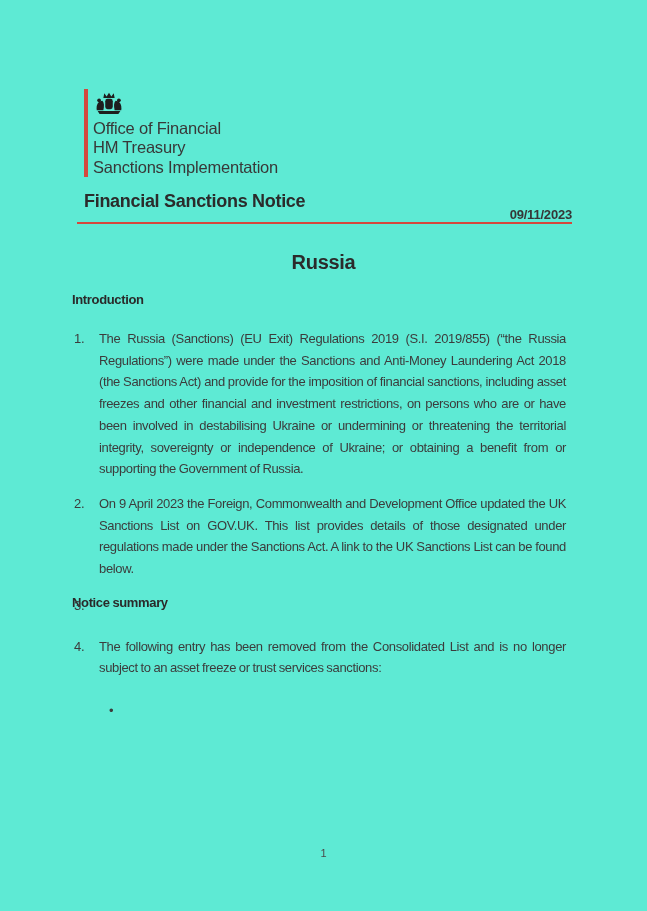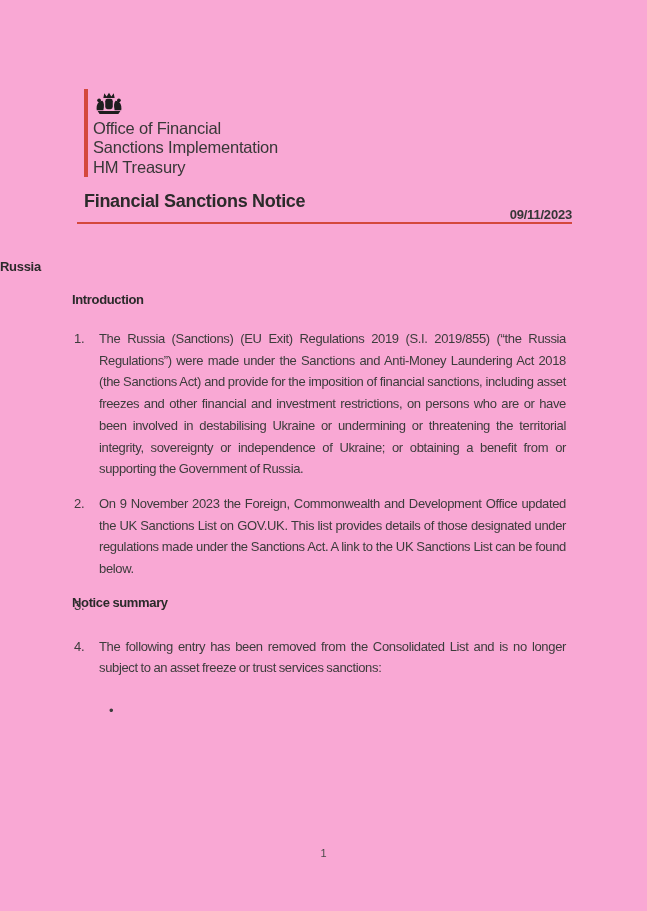--- a/index.html
+++ b/index.html
@@ -1,21 +1,21 @@
 <!DOCTYPE html>
 <html><head>
 <meta charset="utf-8">
 <style>
   * { margin: 0; padding: 0; box-sizing: border-box; }
   html, body { background: #ffffff; }
   .page {
     position: relative;
     width: 647px;
     height: 911px;
-    background: #f9a8d4;
+    background: #5eead4;
     font-family: "Liberation Sans", "DejaVu Sans", sans-serif;
     overflow: hidden;
   }
 
   
   .red-bar {
     position: absolute;
     left: 84px; top: 89px;
     width: 4px; height: 88px;
     background: #d4483d;
@@ -57,24 +57,24 @@
   .red-rule {
     position: absolute;
     left: 77px; top: 222px;
     width: 495px; height: 2px;
     background: #d4483d;
   }
 
   
   .doc-title {
     position: absolute;
-    left: 0; top: 259px;
+    left: 0; top: 251px;
     width: 100%;
-    text-align: left;
-    font-size: 13px;
+    text-align: center;
+    font-size: 20px;
     font-weight: 700;
     letter-spacing: -0.3px;
     color: #2b2b2b;
   }
   .content {
     position: absolute;
     left: 72px; top: 292px;
     width: 494px;
     font-size: 13px;
     line-height: 21.7px;
@@ -135,42 +135,42 @@
       <rect x="13" y="8" width="8" height="11" rx="2.5"></rect>
       <path d="M4 20 C3 14 6 10 10 10 C12 12 12 16 11 20 Z"></path>
       <circle cx="6.5" cy="9.5" r="2"></circle>
       <path d="M30 20 C31 14 28 10 24 10 C22 12 22 16 23 20 Z"></path>
       <circle cx="27.5" cy="9.5" r="2"></circle>
       <path d="M5 21 H29 L27 24 H7 Z"></path>
     </g>
   </svg>
   <div class="org-lines">
     <div>Office of Financial</div>
+    <div>HM Treasury</div>
     <div>Sanctions Implementation</div>
-    <div>HM Treasury</div>
   </div>
 
   <div class="notice-title">Financial Sanctions Notice</div>
   <div class="notice-date">09/11/2023</div>
   <div class="red-rule"></div>
 
   <div class="doc-title">Russia</div>
 
   <div class="content">
 
     <div class="section-heading">Introduction</div>
 
     <div class="para mt-p1">
       <span class="num">1.</span>
       <span>The Russia (Sanctions) (EU Exit) Regulations 2019 (S.I. 2019/855) (“the Russia Regulations”) were made under the Sanctions and Anti-Money Laundering Act 2018 (the Sanctions Act) and provide for the imposition of financial sanctions, including asset freezes and other financial and investment restrictions, on persons who are or have been involved in destabilising Ukraine or undermining or threatening the territorial integrity, sovereignty or independence of Ukraine; or obtaining a benefit from or supporting the Government of Russia.</span>
     </div>
 
     <div class="para mt-p2">
       <span class="num">2.</span>
-      <span>On 9 November 2023 the Foreign, Commonwealth and Development Office updated the UK Sanctions List on GOV.UK. This list provides details of those designated under regulations made under the Sanctions Act. A link to the UK Sanctions List can be found below.</span>
+      <span>On 9 April 2023 the Foreign, Commonwealth and Development Office updated the UK Sanctions List on GOV.UK. This list provides details of those designated under regulations made under the Sanctions Act. A link to the UK Sanctions List can be found below.</span>
     </div>
 
     <div class="para mt-p3">
       <span class="num">3.</span>
     </div>
 
     <div class="section-heading mt-h2">Notice summary</div>
 
     <div class="para mt-p4">
       <span class="num">4.</span>

